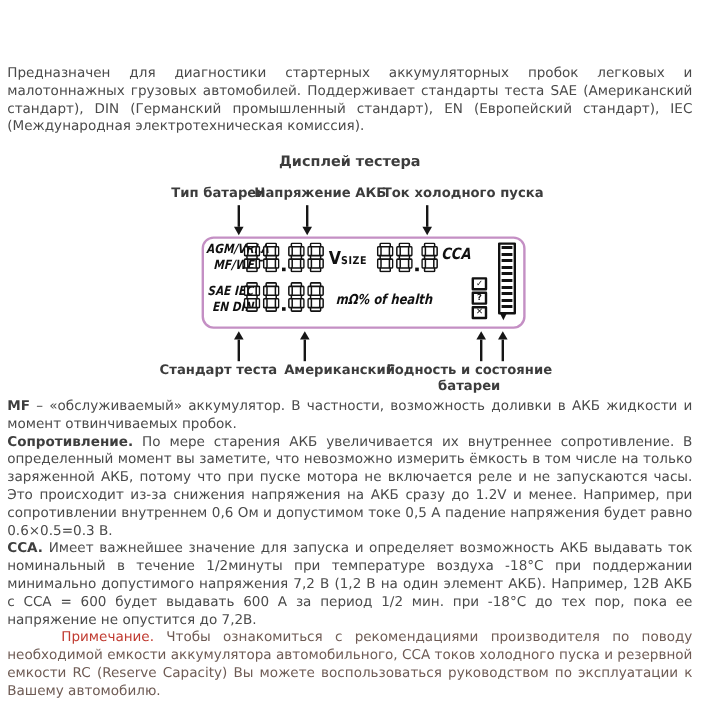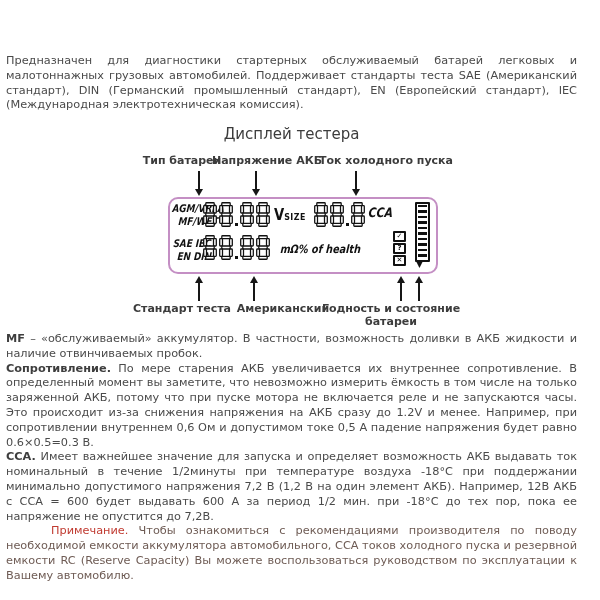--- a/index.html
+++ b/index.html
@@ -7,21 +7,21 @@
     width:600px;height:600px;overflow:hidden;position:relative;
     font-family:"DejaVu Sans","Liberation Sans",sans-serif;
     color:#4a4a4a;font-size:11.3px;line-height:14.8px;
   }
   .page{padding:54px 23px 0 6px;}
   p.para{margin:0;text-align:justify;}
   p.para b{color:#3e3e3e;}
   .note-term{color:#c03a30;margin-left:45px;}
   .note-body{color:#6e5b54;}
   .heading{
-    text-align:center;font-weight:normal;font-size:15px;color:#3c3c3c;
+    text-align:center;font-weight:bold;font-size:12px;color:#3c3c3c;
     margin:14px 0 0 0;
   }
   
   .diagram{position:relative;height:176px;margin-top:10px;}
   .dlabel{
     position:absolute;font-weight:bold;font-size:11px;color:#3c3c3c;
     text-align:center;line-height:13px;
   }
   .arrow{position:absolute;display:flex;flex-direction:column;align-items:center;width:10px;}
   .arrow .line{width:2px;background:#161616;flex:1;}
@@ -57,21 +57,21 @@
   .gauge .bars{width:100%;height:100%;
     background:repeating-linear-gradient(to bottom,#111 0 2.5px,#fff 2.5px 5.5px);}
   .gauge-arrow{position:absolute;left:246px;top:60px;font-size:9px;color:#111;line-height:10px;}
   .sections{margin-top:4px;}
 </style>
 </head>
 <body>
 
 <div class="page">
 
-  <p class="para">Предназначен для диагностики стартерных обслуживаемый батарей легковых и малотоннажных грузовых автомобилей. Поддерживает стандарты теста SAE (Американский стандарт), DIN (Германский промышленный стандарт), EN (Европейский стандарт), IEC (Международная электротехническая комиссия).</p>
+  <p class="para">Предназначен для диагностики стартерных аккумуляторных пробок легковых и малотоннажных грузовых автомобилей. Поддерживает стандарты теста SAE (Американский стандарт), DIN (Германский промышленный стандарт), EN (Европейский стандарт), IEC (Международная электротехническая комиссия).</p>
 
   <div class="heading">Дисплей тестера</div>
 
   <div class="diagram">
 
     <div class="dlabel" style="left:121px;top:2px;width:110px;">Тип батареи</div>
     <div class="dlabel" style="left:300px;top:2px;width:160px;">Ток холодного пуска</div>
     <div class="dlabel" style="left:196px;top:2px;width:130px;">Напряжение АКБ</div>
 
     <div class="arrow down" style="left:188px;top:19px;height:25px;">
@@ -240,19 +240,19 @@
         <div class="head"></div>
         <div class="line"></div>
       </div>
 
     <div class="dlabel" style="left:121px;top:150px;width:110px;">Стандарт теста</div>
     <div class="dlabel" style="left:217px;top:150px;width:120px;">Американский</div>
     <div class="dlabel" style="left:310px;top:150px;width:150px;text-align:center;">Годность и состояние батареи</div>
   </div>
 
   <div class="sections">
-    <p class="para"><b>MF</b><span> – «обслуживаемый» аккумулятор. В частности, возможность доливки в АКБ жидкости и наличие отвинчиваемых пробок.</span></p>
+    <p class="para"><b>MF</b><span> – «обслуживаемый» аккумулятор. В частности, возможность доливки в АКБ жидкости и момент отвинчиваемых пробок.</span></p>
     <p class="para"><b>Сопротивление.</b><span> По мере старения АКБ увеличивается их внутреннее сопротивление. В определенный момент вы заметите, что невозможно измерить ёмкость в том числе на только заряженной АКБ, потому что при пуске мотора не включается реле и не запускаются часы. Это происходит из-за снижения напряжения на АКБ сразу до 1.2V и менее. Например, при сопротивлении внутреннем 0,6 Ом и допустимом токе 0,5 А падение напряжения будет равно 0.6×0.5=0.3 В.</span></p>
     <p class="para"><b>CCA.</b><span> Имеет важнейшее значение для запуска и определяет возможность АКБ выдавать ток номинальный в течение 1/2минуты при температуре воздуха -18°C при поддержании минимально допустимого напряжения 7,2 В (1,2 В на один элемент АКБ). Например, 12В АКБ с CCA = 600 будет выдавать 600 А за период 1/2 мин. при -18°C до тех пор, пока ее напряжение не опустится до 7,2В.</span></p>
     <p class="para"><span class="note-term">Примечание.</span><span class="note-body"> Чтобы ознакомиться с рекомендациями производителя по поводу необходимой емкости аккумулятора автомобильного, CCA токов холодного пуска и резервной емкости RC (Reserve Capacity) Вы можете воспользоваться руководством по эксплуатации к Вашему автомобилю.</span></p>
   </div>
 
 </div>
 
 </body></html>

